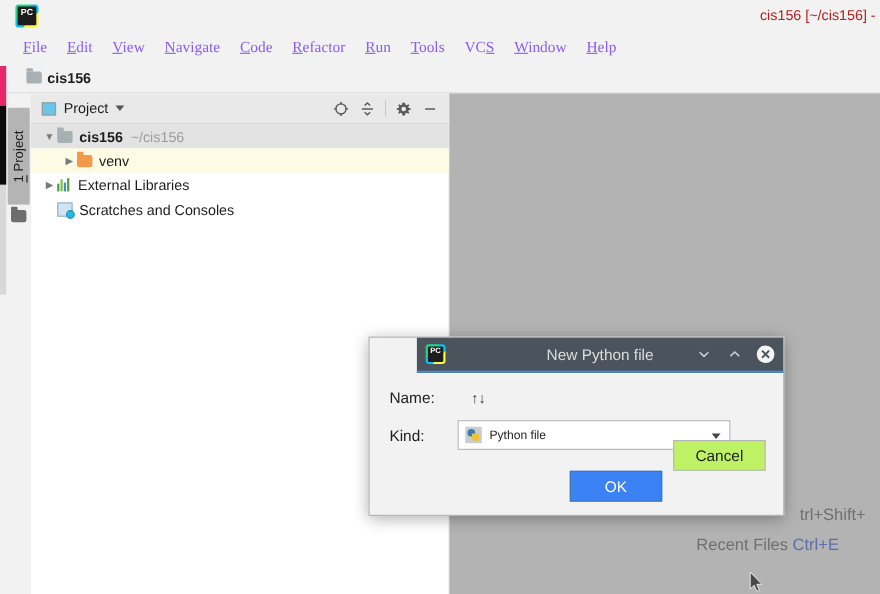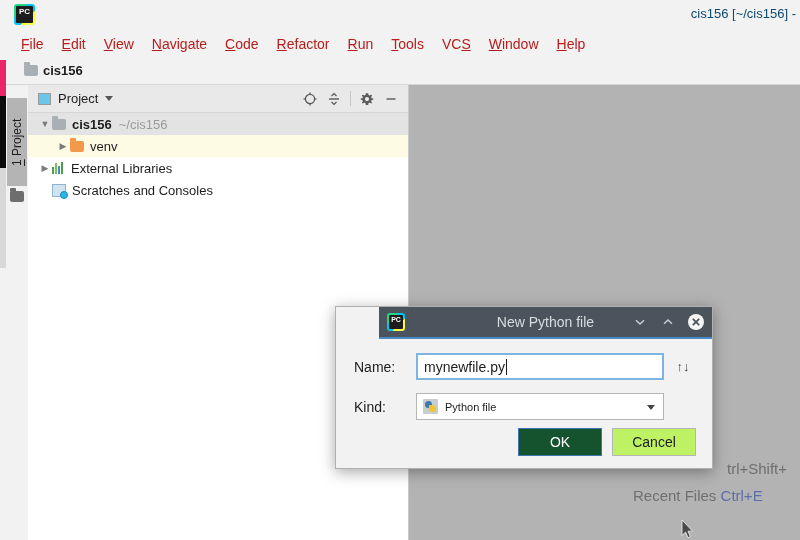--- a/index.html
+++ b/index.html
@@ -64,39 +64,40 @@
     color: #fff;
     font-size: 8px;
     font-weight: bold;
     line-height: 11px;
     text-align: center;
     font-family: "Liberation Sans", sans-serif;
   }
   .win-title {
     position: absolute; right: 4px; top: 6px;
     font-size: 13px;
-    color: #0c4a6e;
+    color: #b91c1c;
     white-space: nowrap;
   }
 
   
   .menubar {
     position: absolute; left: 0; top: 30px; right: 0; height: 27px;
     background: #f2f2f2;
     display: flex;
     align-items: center;
     padding-left: 6px;
     box-sizing: border-box;
   }
   .menu-item {
     padding: 3px 9px;
     font-size: 14px;
-    color: #b91c1c;
+    color: #8b5cf6;
     white-space: nowrap;
     cursor: default;
+    font-family: Liberation Serif, serif;
   }
   .menu-item .mn {
     text-decoration: underline;
   }
 
   
   .navbar {
     position: absolute; left: 0; top: 57px; right: 0; height: 28px;
     background: #f2f2f2;
     border-bottom: 1px solid #d6d6d6;
@@ -388,23 +389,24 @@
     display: flex; gap: 10px;
   }
   .btn {
     min-width: 84px; height: 28px;
     font-size: 14px;
     display: flex; align-items: center; justify-content: center;
     box-sizing: border-box;
     cursor: default;
   }
   .btn.primary {
-    background: #14532d;
+    background: #3b82f6;
     color: #fff;
     border: 1px solid #3d77b2;
+    margin-top: 28px;
   }
   .btn.secondary {
     background: #bef264;
     color: #1d1d1d;
     border: 1px solid #b5b5b5;
   }
 
   
   .cursor {
     position: absolute;
@@ -581,24 +583,20 @@
             <line x1="12.2" y1="5.8" x2="5.8" y2="12.2" stroke="#4b545c" stroke-width="1.7"></line>
           </svg>
         </div>
       </div>
     </div>
 
     <div class="dlg-body">
 
       <div class="form-row">
         <div class="form-label">Name:</div>
-        <div class="text-field">
-          <span placeholder="">mynewfile.py</span>
-            <span class="caret"></span>
-        </div>
         <div class="sort-toggle">↑↓</div>
       </div>
 
       <div class="form-row">
         <div class="form-label">Kind:</div>
         <div class="combo">
           <span class="py-ico"></span>
           <span>Python file</span>
           <span class="caret-down"></span>
         </div>

